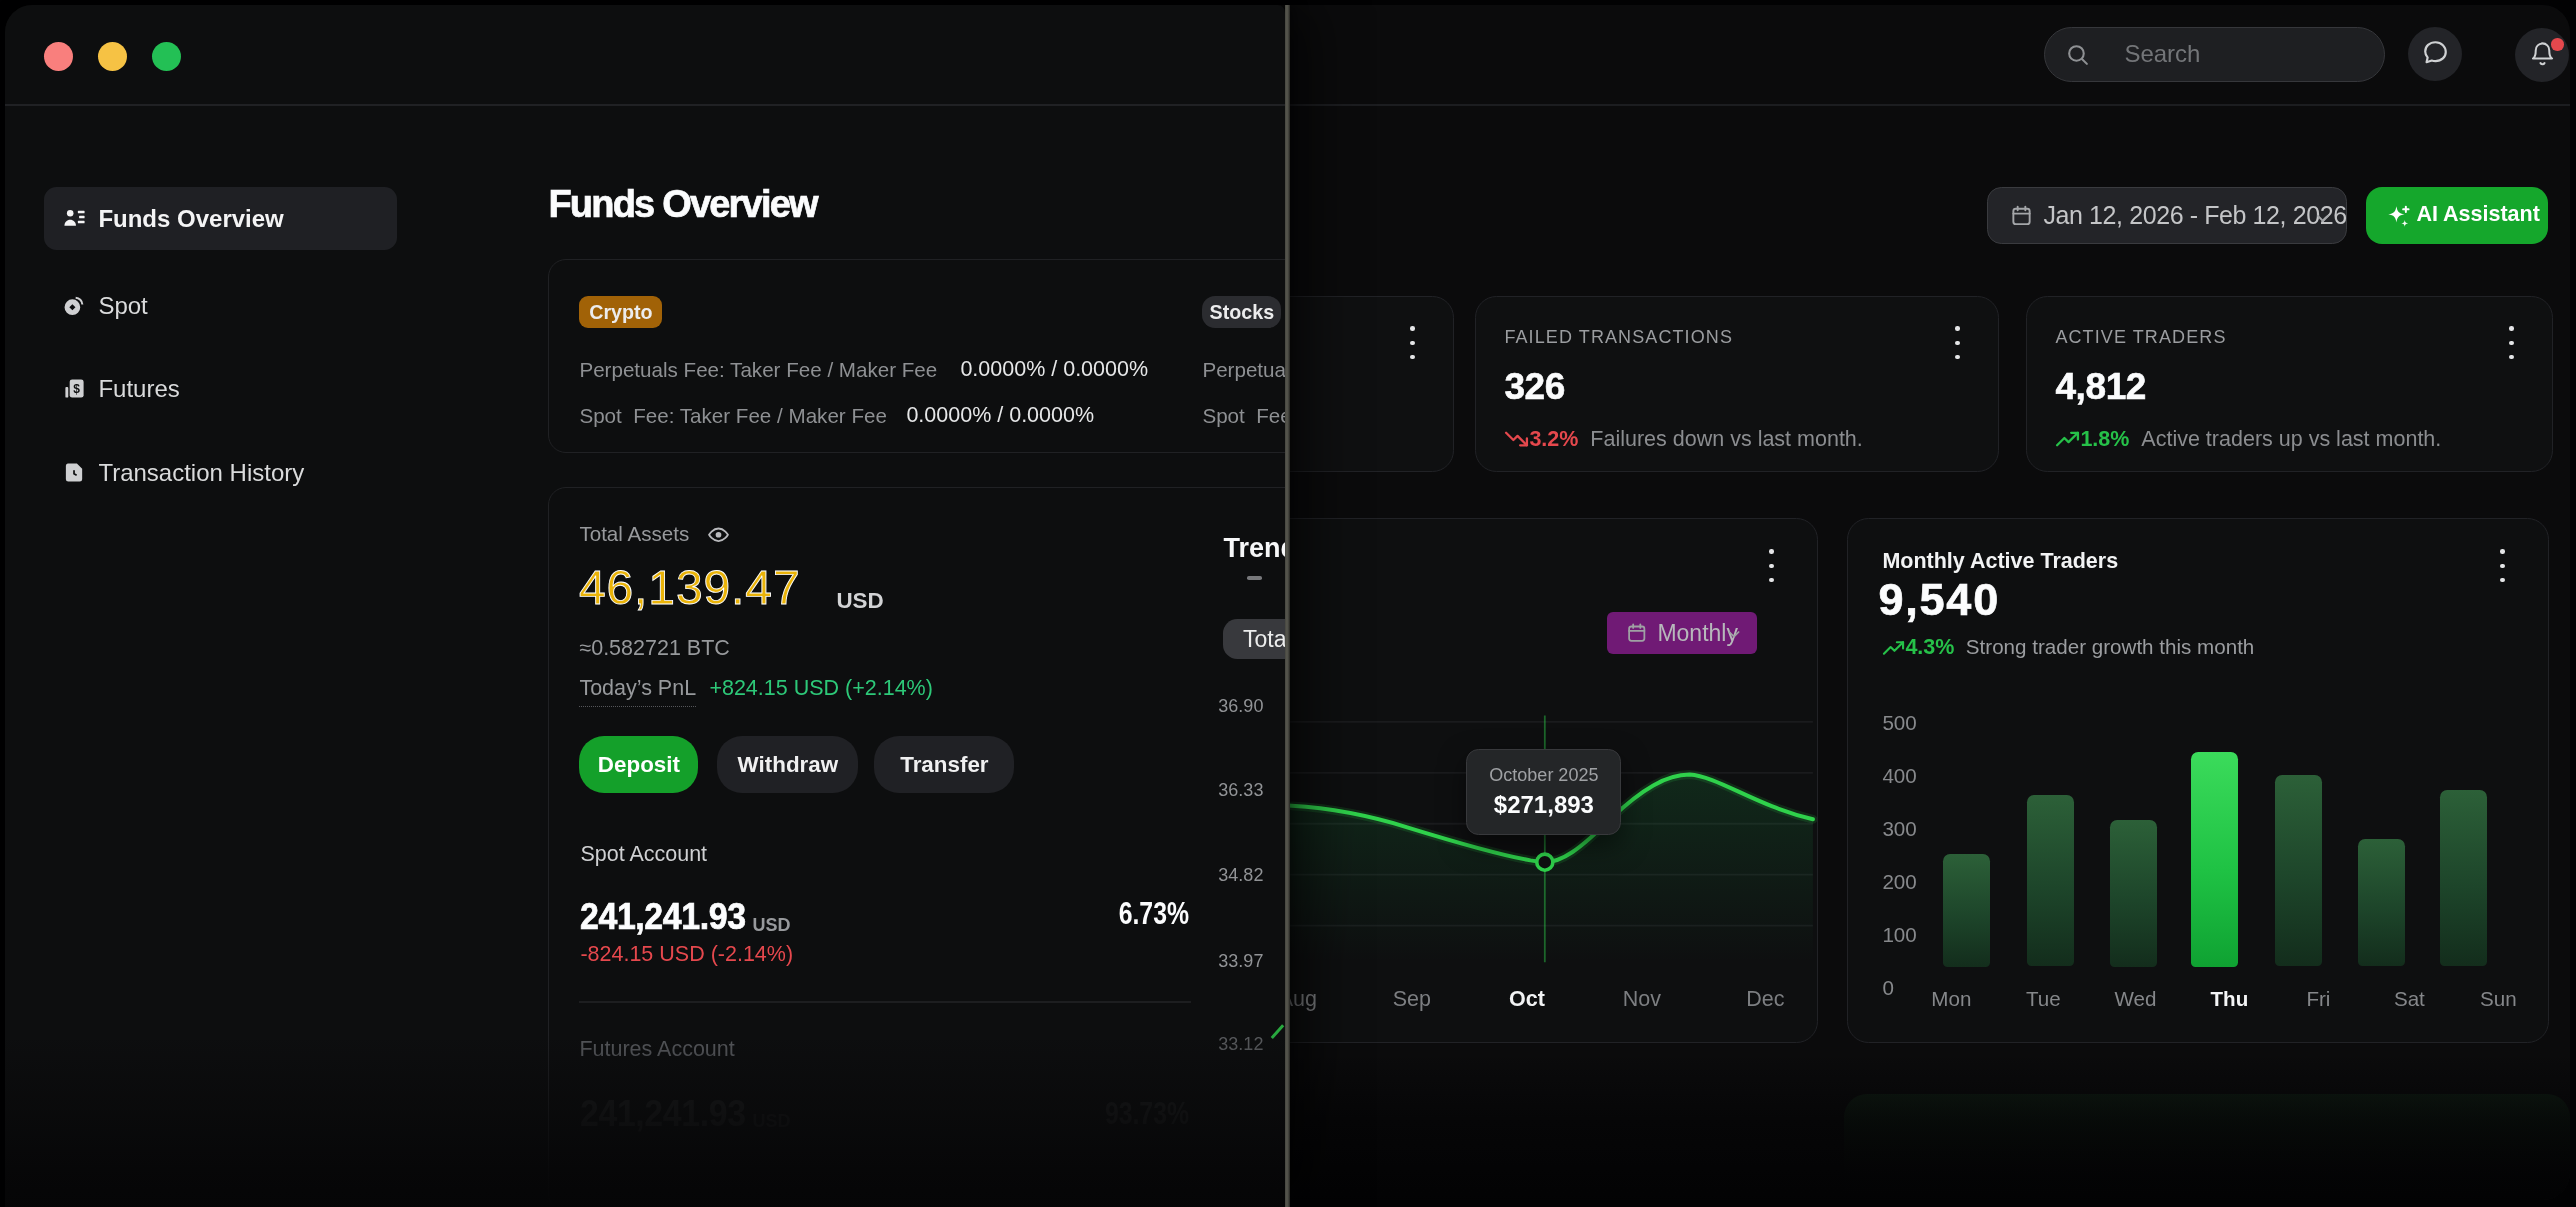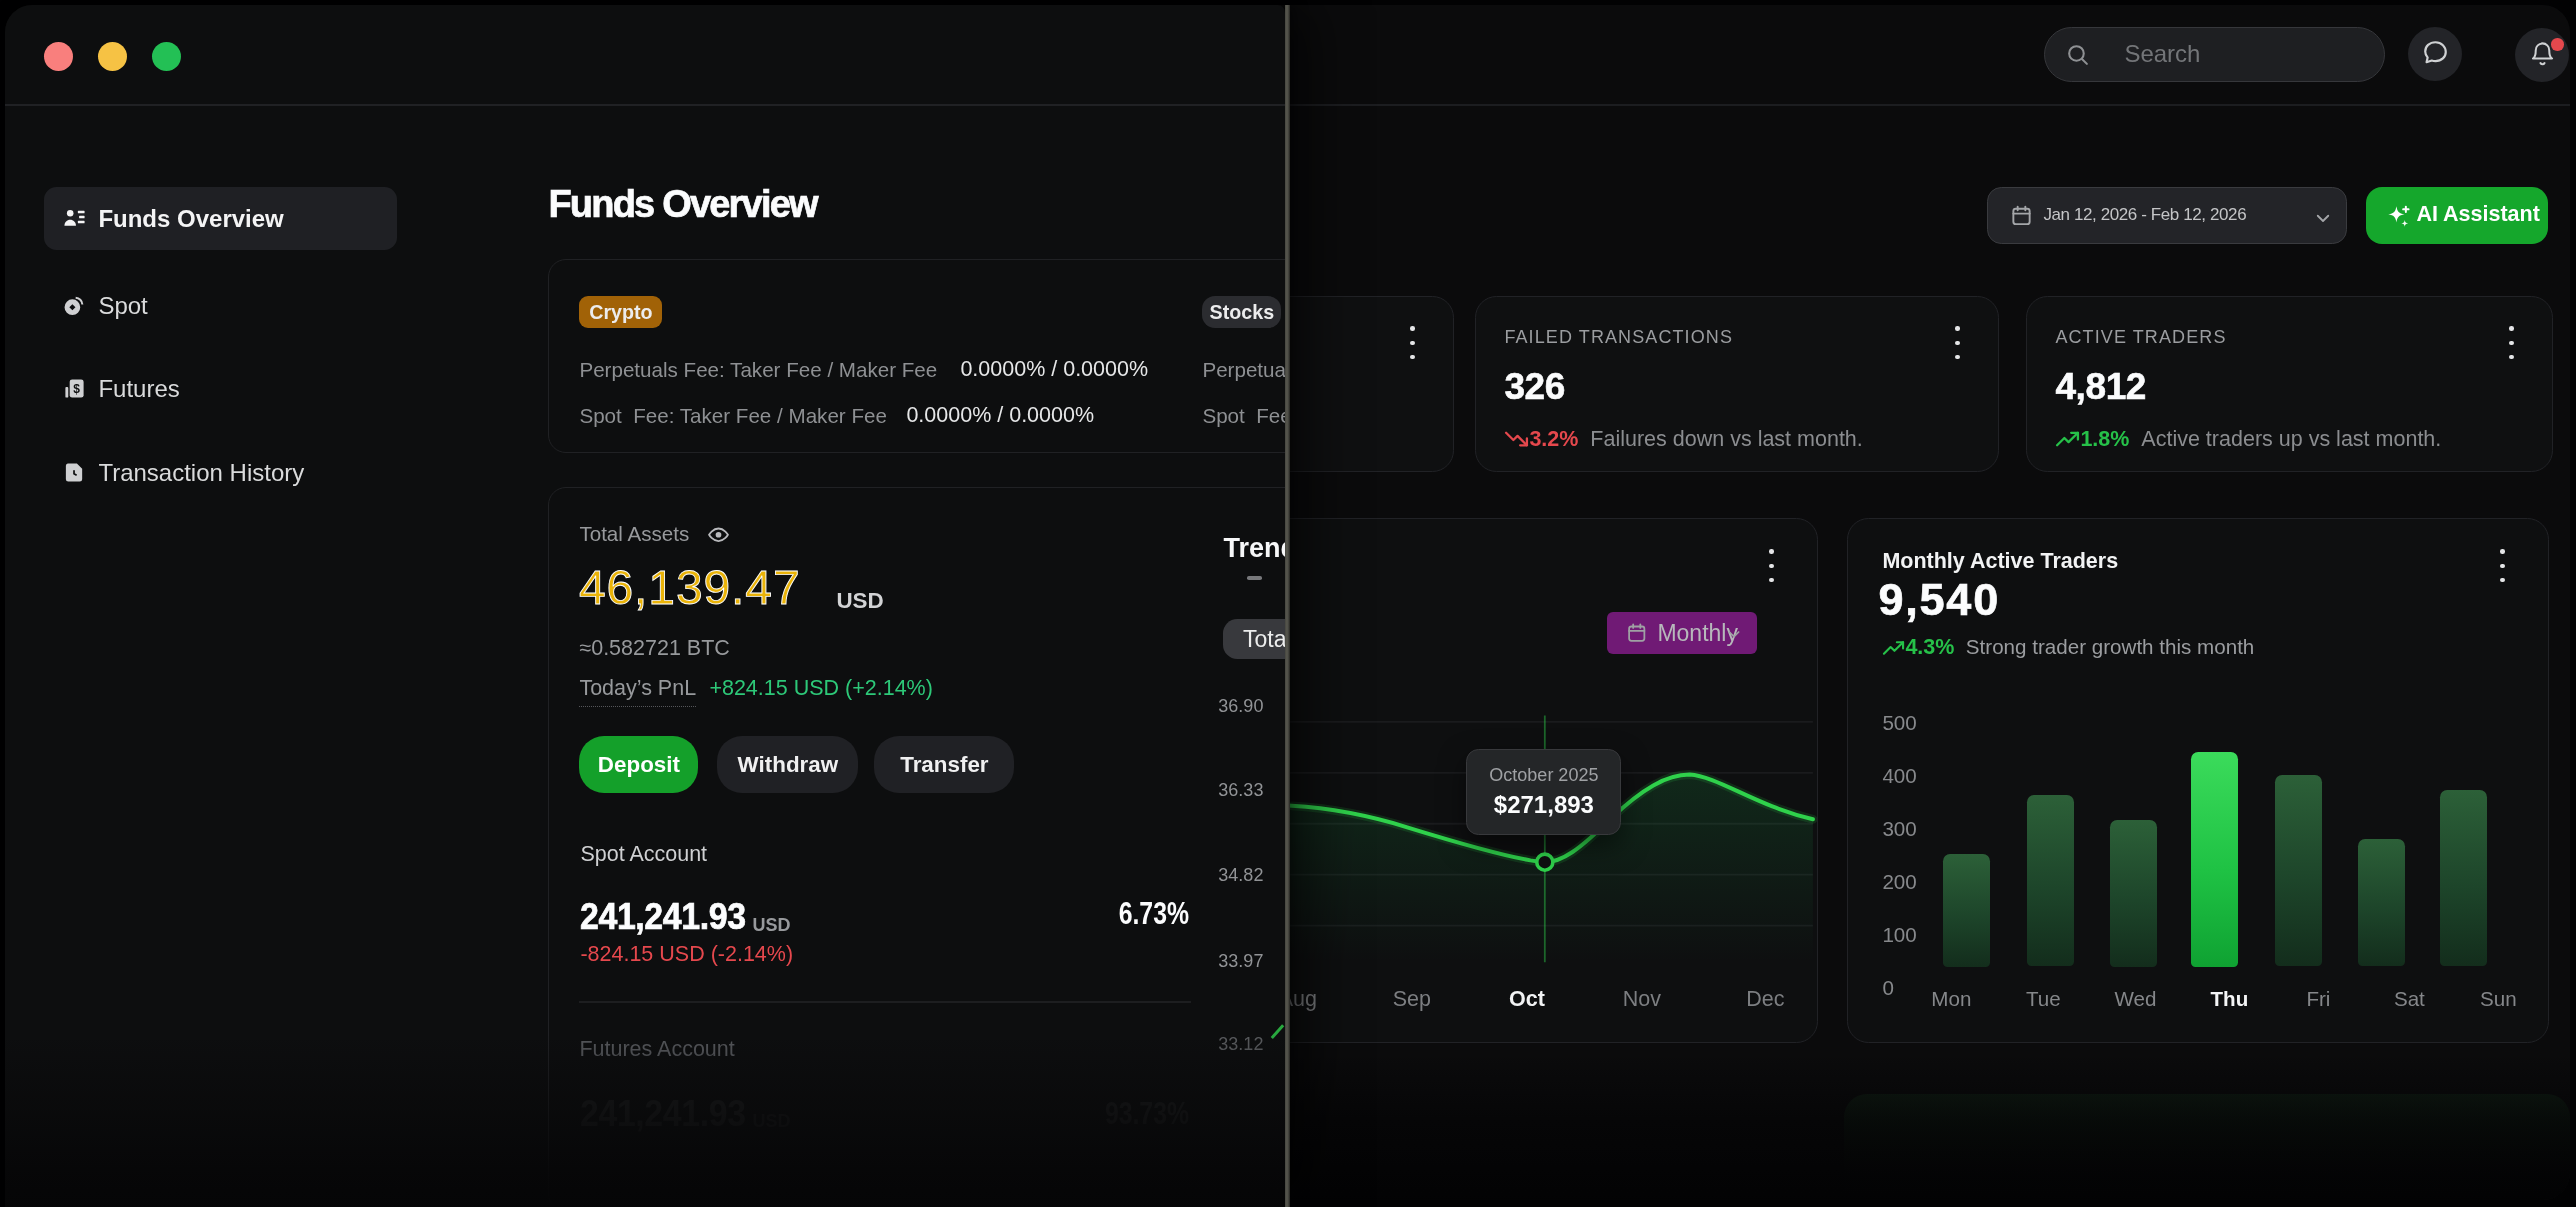--- a/index.html
+++ b/index.html
@@ -62,21 +62,21 @@
       <i class="abs" style="left:36px;top:10.7px;width:12.5px;height:12.5px;border-radius:50%;background:#e5484d"></i>
     </div>
 
     <div class="abs" style="left:1982px;top:182px;width:360px;height:57px;border-radius:14.3px;background:#232428;border:1.8px solid #3a3b3f">
       <svg class="abs" style="left:21.5px;top:16px" width="23" height="23" viewBox="0 0 24 24" fill="none" stroke="#a4a6a9" stroke-width="2" stroke-linecap="round">
         <rect x="3.5" y="5" width="17" height="16" rx="2.5"></rect>
         <line x1="8" y1="2.8" x2="8" y2="6.6"></line>
         <line x1="16" y1="2.8" x2="16" y2="6.6"></line>
         <line x1="3.5" y1="10" x2="20.5" y2="10"></line>
       </svg>
-      <span class="abs" style="left:55px;line-height:54px;font-size:17px;letter-spacing:-0.4px;color:#c4c5c7;font-weight:500;white-space:nowrap">Jan 12, 2026 - Feb 12, 2026</span>
+      <span class="abs" style="left:55px;line-height:54px;font-size:25px;letter-spacing:-0.4px;color:#c4c5c7;font-weight:500;white-space:nowrap">Jan 12, 2026 - Feb 12, 2026</span>
       <svg class="abs" style="right:14.3px;top:20.6px" width="18" height="18" viewBox="0 0 24 24" fill="none" stroke="#a4a6a9" stroke-width="2.4" stroke-linecap="round" stroke-linejoin="round">
         <polyline points="5 9 12 16 19 9"></polyline>
       </svg>
     </div>
     <div class="abs" style="left:2361px;top:182px;width:182px;height:57px;border-radius:16px;background:#15a72c">
       <svg class="abs" style="left:19.7px;top:16px" width="25" height="25" viewBox="0 0 24 24" fill="#ffffff">
         <path d="M10 3 C10.9 8.2 12.3 9.8 17.8 10.8 C12.3 11.8 10.9 13.4 10 18.6 C9.1 13.4 7.7 11.8 2.2 10.8 C7.7 9.8 9.1 8.2 10 3 Z"></path>
         <rect x="18.1" y="2.6" width="1.9" height="7" rx="0.9"></rect>
         <rect x="15.55" y="5.15" width="7" height="1.9" rx="0.9"></rect>
         <path d="M18 16.2 C18.4 18.4 19 19.1 21.3 19.5 C19 19.9 18.4 20.6 18 22.8 C17.6 20.6 17 19.9 14.7 19.5 C17 19.1 17.6 18.4 18 16.2 Z" opacity="0.95"></path>

